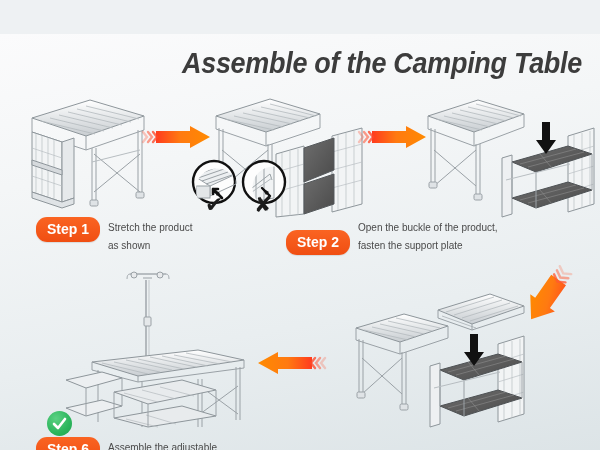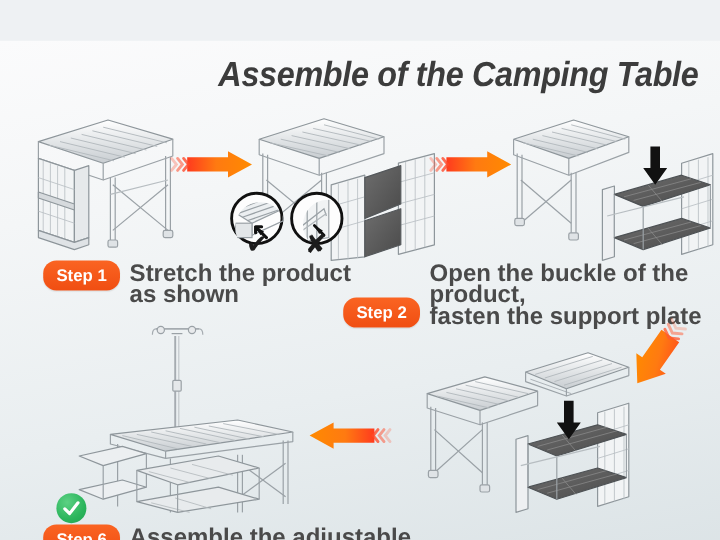--- a/index.html
+++ b/index.html
@@ -31,22 +31,22 @@
   .badge{
     display:inline-block;
     background:linear-gradient(180deg,#fa6422 0%,#f04e12 100%);
     color:#fff;font-weight:bold;font-size:14px;line-height:14px;
     padding:5px 11px 6px 11px;border-radius:11px;
     white-space:nowrap;
     box-shadow:0 1px 1px rgba(0,0,0,.10);
   }
   .steprow{position:absolute;display:flex;align-items:flex-start;gap:8px;}
   .steptxt{
-    font-size:20px;line-height:18px;color:#4a4a4a;
-    padding-top:2px;white-space:pre-line;font-weight:bold;
+    font-size:10px;line-height:18px;color:#4a4a4a;
+    padding-top:2px;white-space:pre-line;
   }
   .okdot{
     position:absolute;width:25px;height:25px;border-radius:50%;
     background:radial-gradient(circle at 36% 30%,#5cd183 0%,#2bb55c 60%,#1fa24e 100%);
   }
   .okdot svg{position:absolute;left:0;top:0;}
 
   .mark{
     position:absolute;font-size:22px;font-weight:bold;color:#1c1c1c;
     font-family:"DejaVu Sans",sans-serif;line-height:22px;

